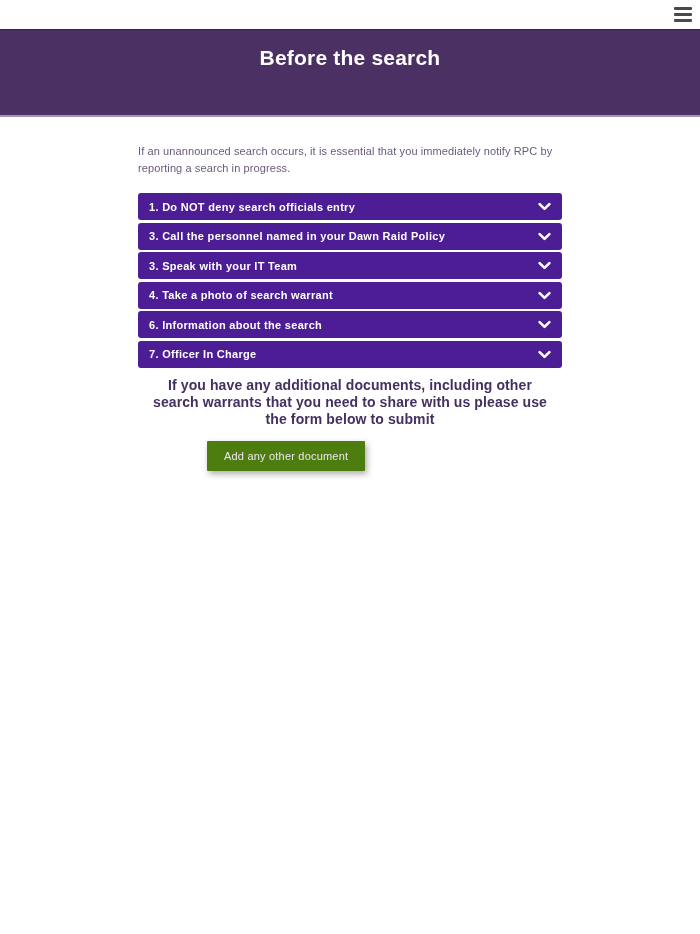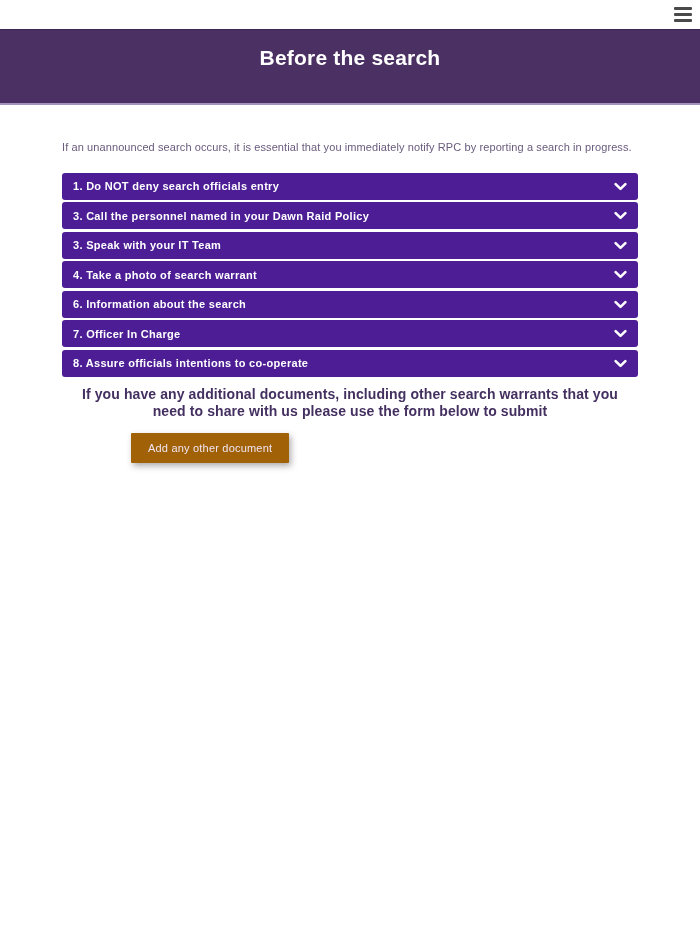--- a/index.html
+++ b/index.html
@@ -30,41 +30,41 @@
   .hamburger span {
     display: block;
     height: 3px;
     width: 100%;
     background: #4a4a4a;
     border-radius: 1px;
   }
 
   
   .page-header {
-    height: 76px;
+    height: 88px;
     background: #4b3163;
     border-top: 1px solid #3d2752;
     border-bottom: 2px solid #a röm;
   }
   .page-header {
     border-bottom: 2px solid #a493b8;
     text-align: center;
   }
   .page-header h1 {
     padding-top: 16px;
     color: #ffffff;
     font-size: 21px;
     font-weight: bold;
     letter-spacing: 0.2px;
   }
 
   
   .container {
-    width: 576px;
-    margin: 8px auto;
+    width: 424px;
+    margin: 0 auto;
     padding-top: 26px;
   }
   .intro p {
     color: #6a5a7d;
     font-size: 11px;
     line-height: 16.5px;
     margin-bottom: 10px;
     letter-spacing: 0.1px;
   }
 
@@ -110,21 +110,21 @@
     padding: 0 6px;
   }
 
   
   .button-row {
     margin-top: 13px;
     padding-left: 69px;
   }
   .add-doc-btn {
     display: inline-block;
-    background: #a16207;
+    background: #4d7c0f;
     color: #efe4f3;
     border: none;
     font-family: "Liberation Sans", sans-serif;
     font-size: 11px;
     letter-spacing: 0.2px;
     padding: 9px 17px;
     border-radius: 1px;
     box-shadow: 2px 3px 6px rgba(70, 70, 70, 0.45);
     cursor: pointer;
   }
@@ -191,28 +191,20 @@
       </span>
     </div>
     <div class="accordion-item">
       <span class="label">7. Officer In Charge</span>
       <span class="chev">
         <svg width="13" height="13" viewBox="0 0 16 16">
             <path d="M2 5 L8 11 L14 5" fill="none" stroke="#ffffff" stroke-width="3.2" stroke-linecap="round" stroke-linejoin="round"></path>
           </svg>
       </span>
     </div>
-    <div class="accordion-item">
-      <span class="label">8. Assure officials intentions to co-operate</span>
-      <span class="chev">
-        <svg width="13" height="13" viewBox="0 0 16 16">
-            <path d="M2 5 L8 11 L14 5" fill="none" stroke="#ffffff" stroke-width="3.2" stroke-linecap="round" stroke-linejoin="round"></path>
-          </svg>
-      </span>
-    </div>
   </div>
 
   <div class="note">If you have any additional documents, including other search warrants that you need to share with us please use the form below to submit</div>
 
   <div class="button-row">
     <button class="add-doc-btn">Add any other document</button>
   </div>
 </div>
 
 </body></html>

